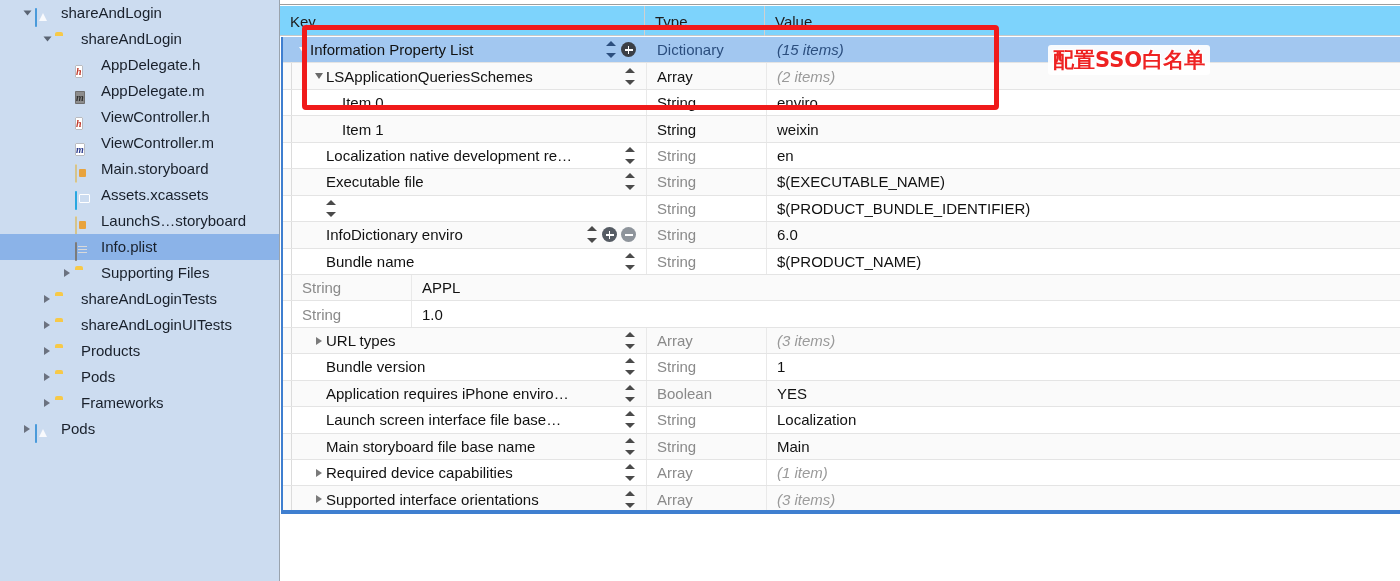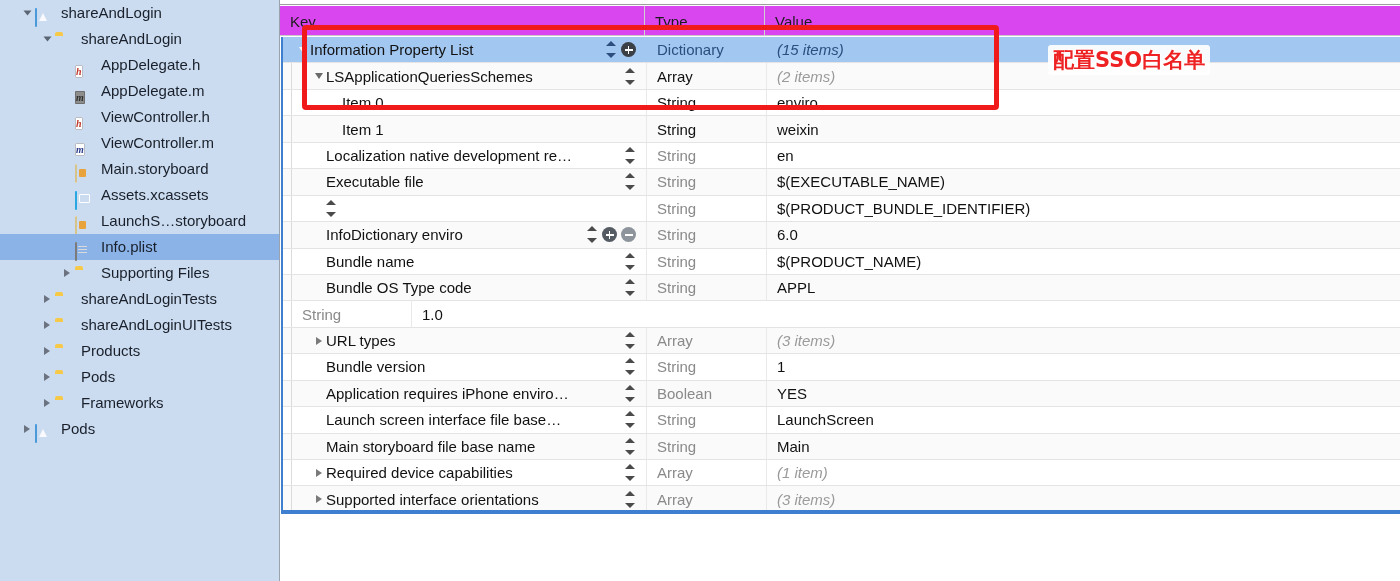--- a/index.html
+++ b/index.html
@@ -189,21 +189,21 @@
     height: 5px;
     background: #ffffff;
     border-bottom: 1px solid #9d9d9d;
   }
 
   
   #plist-header {
     position: absolute;
     top: 6px; left: 0; right: 0;
     height: 30px;
-    background: #d946ef;
+    background: #7dd3fc;
     display: flex;
     font-size: 15px;
     color: #1c1c1c;
     border-bottom: 1px solid #c8c8c8;
   }
   #plist-header .hcell {
     display: flex;
     align-items: center;
     padding-left: 10px;
     height: 30px;
@@ -676,28 +676,20 @@
             <span class="keytext">Bundle name</span>
             <span class="ctrls">
               <span class="stepper"></span>
             </span>
           </span>
           <span class="ptype">String</span>
           <span class="pvalue">$(PRODUCT_NAME)</span>
         </div>
         <div class="prow alt">
           <span class="gutter"></span>
-          <span class="pkey">
-            <span style="flex:0 0 20px"></span>
-            <span class="tw none"></span>
-            <span class="keytext">Bundle OS Type code</span>
-            <span class="ctrls">
-              <span class="stepper"></span>
-            </span>
-          </span>
           <span class="ptype">String</span>
           <span class="pvalue">APPL</span>
         </div>
         <div class="prow">
           <span class="gutter"></span>
           <span class="ptype">String</span>
           <span class="pvalue">1.0</span>
         </div>
         <div class="prow alt">
           <span class="gutter"></span>
@@ -744,21 +736,21 @@
           <span class="gutter"></span>
           <span class="pkey">
             <span style="flex:0 0 20px"></span>
             <span class="tw none"></span>
             <span class="keytext">Launch screen interface file base…</span>
             <span class="ctrls">
               <span class="stepper"></span>
             </span>
           </span>
           <span class="ptype">String</span>
-          <span class="pvalue">LaunchScreen</span>
+          <span class="pvalue">Localization</span>
         </div>
         <div class="prow alt">
           <span class="gutter"></span>
           <span class="pkey">
             <span style="flex:0 0 20px"></span>
             <span class="tw none"></span>
             <span class="keytext">Main storyboard file base name</span>
             <span class="ctrls">
               <span class="stepper"></span>
             </span>

